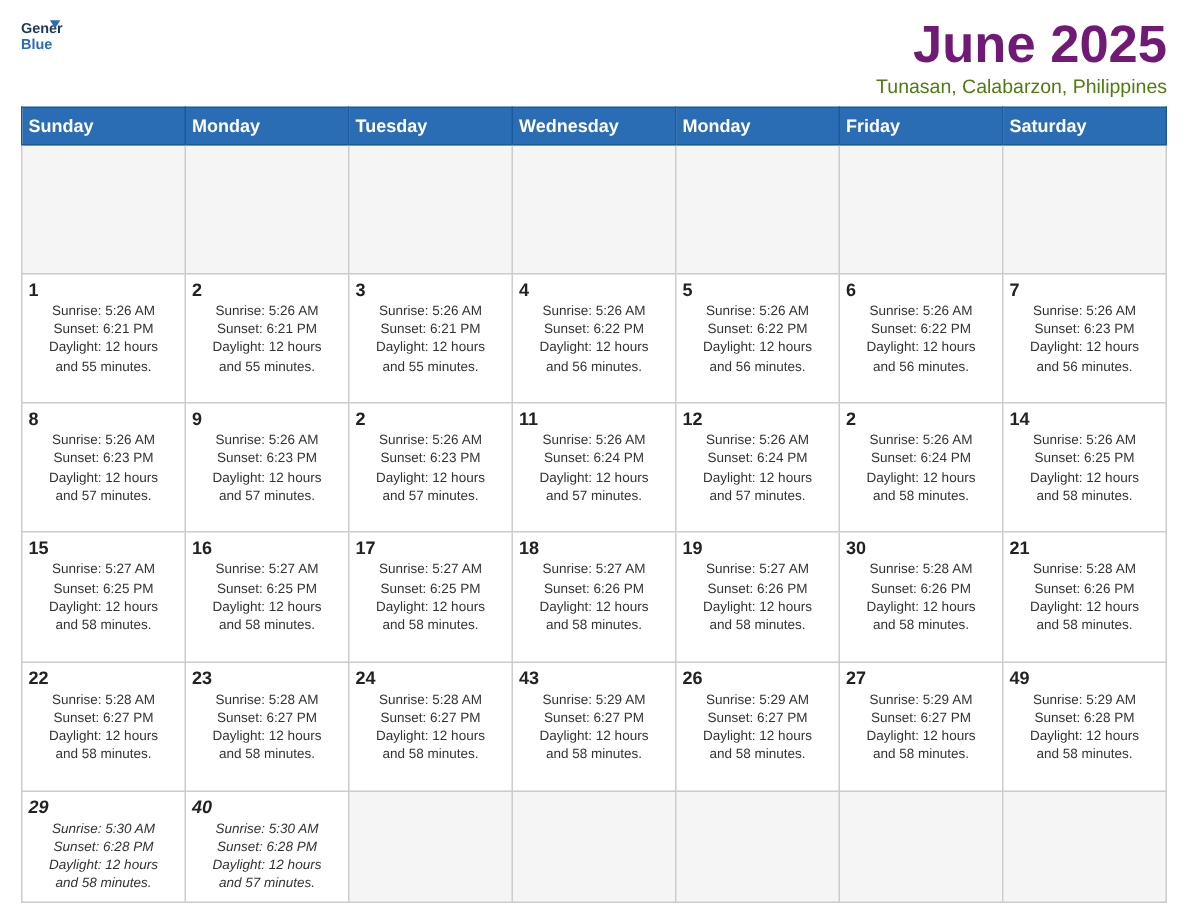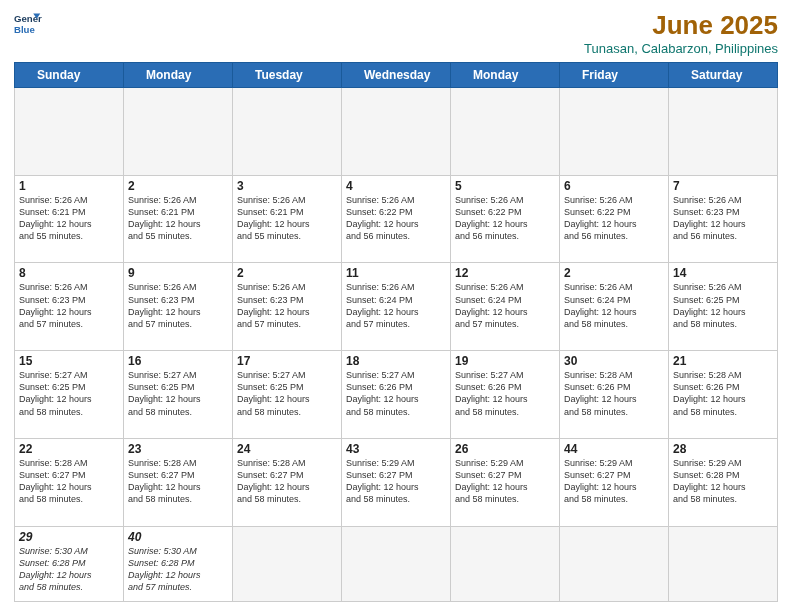--- a/index.html
+++ b/index.html
@@ -29,41 +29,41 @@
       gap: 4px;
     }
     .logo-icon {
       width: 28px;
       height: 28px;
     }
     .title-block {
       text-align: right;
     }
     .main-title {
-      font-size: 26px;
+      font-size: 35px;
       font-weight: bold;
-      color: #a16207;
+      color: #701a75;
     }
     .subtitle {
       font-size: 13px;
-      color: #0f766e;
+      color: #4d7c0f;
     }
     .calendar {
       flex: 1;
       border: 1px solid #ccc;
       border-collapse: collapse;
       width: 100%;
       table-layout: fixed;
     }
     .calendar th {
       background: #2a6db5;
       color: #fff;
       font-size: 12px;
       font-weight: bold;
-      padding: 5px 22px;
+      padding: 5px 4px;
       text-align: left;
       border: 1px solid #1a5a9a;
     }
     .calendar td {
       border: 1px solid #ccc;
       vertical-align: top;
       padding: 3px 4px;
       font-size: 9.5px;
       color: #222;
       height: 82px;
@@ -74,20 +74,21 @@
     .day-num {
       font-size: 12px;
       font-weight: bold;
       display: block;
       margin-bottom: 1px;
     }
     .day-info {
       font-size: 9px;
       line-height: 1.35;
       color: #333;
+      text-align: center;
     }
     .last-row td {
       height: 70px;
       font-style: italic;
     }
   </style>
 </head>
 <body>
 
 <div class="page">
@@ -310,28 +311,28 @@
 and 58 minutes.</div>
           </td>
           <td>
             <span class="day-num">26</span>
             <div class="day-info" style="white-space: pre-line;">Sunrise: 5:29 AM
 Sunset: 6:27 PM
 Daylight: 12 hours
 and 58 minutes.</div>
           </td>
           <td>
-            <span class="day-num">44</span>
+            <span class="day-num">27</span>
             <div class="day-info" style="white-space: pre-line;">Sunrise: 5:29 AM
 Sunset: 6:27 PM
 Daylight: 12 hours
 and 58 minutes.</div>
           </td>
           <td>
-            <span class="day-num">28</span>
+            <span class="day-num">49</span>
             <div class="day-info" style="white-space: pre-line;">Sunrise: 5:29 AM
 Sunset: 6:28 PM
 Daylight: 12 hours
 and 58 minutes.</div>
           </td>
         </tr>
         <tr class="last-row">
           <td>
             <span class="day-num">29</span>
             <div class="day-info" style="white-space: pre-line;">Sunrise: 5:30 AM

